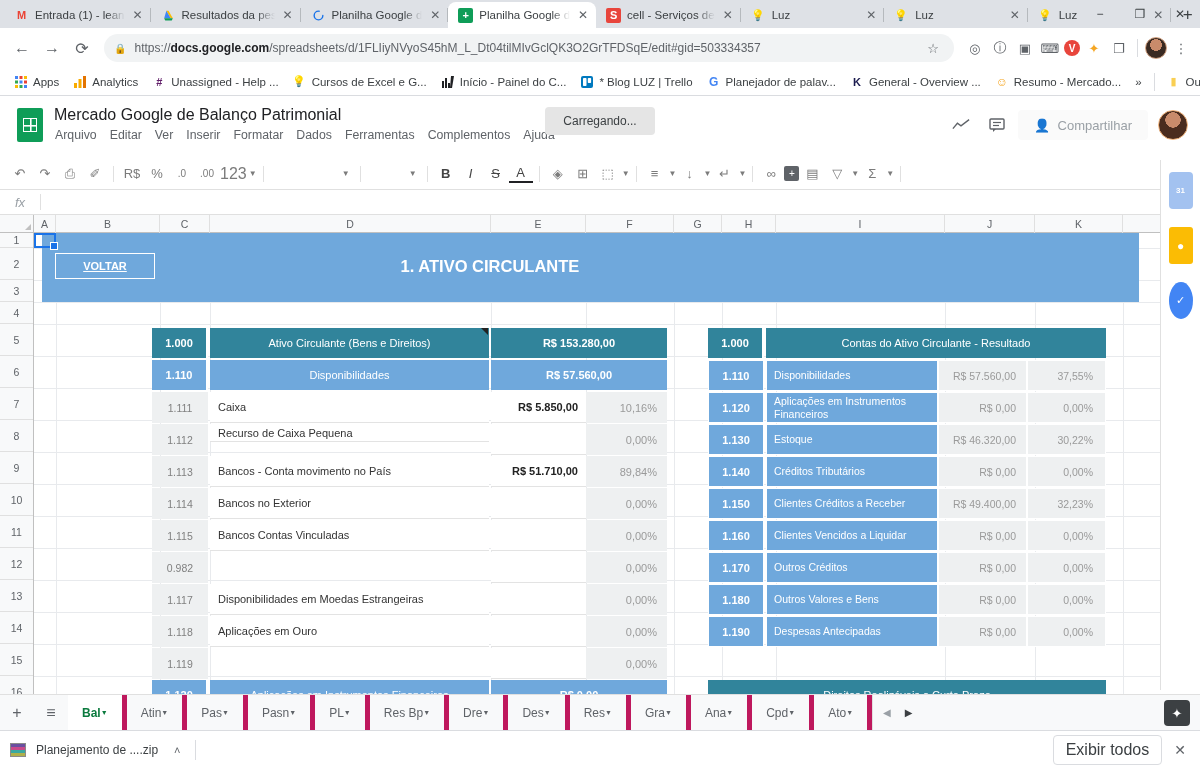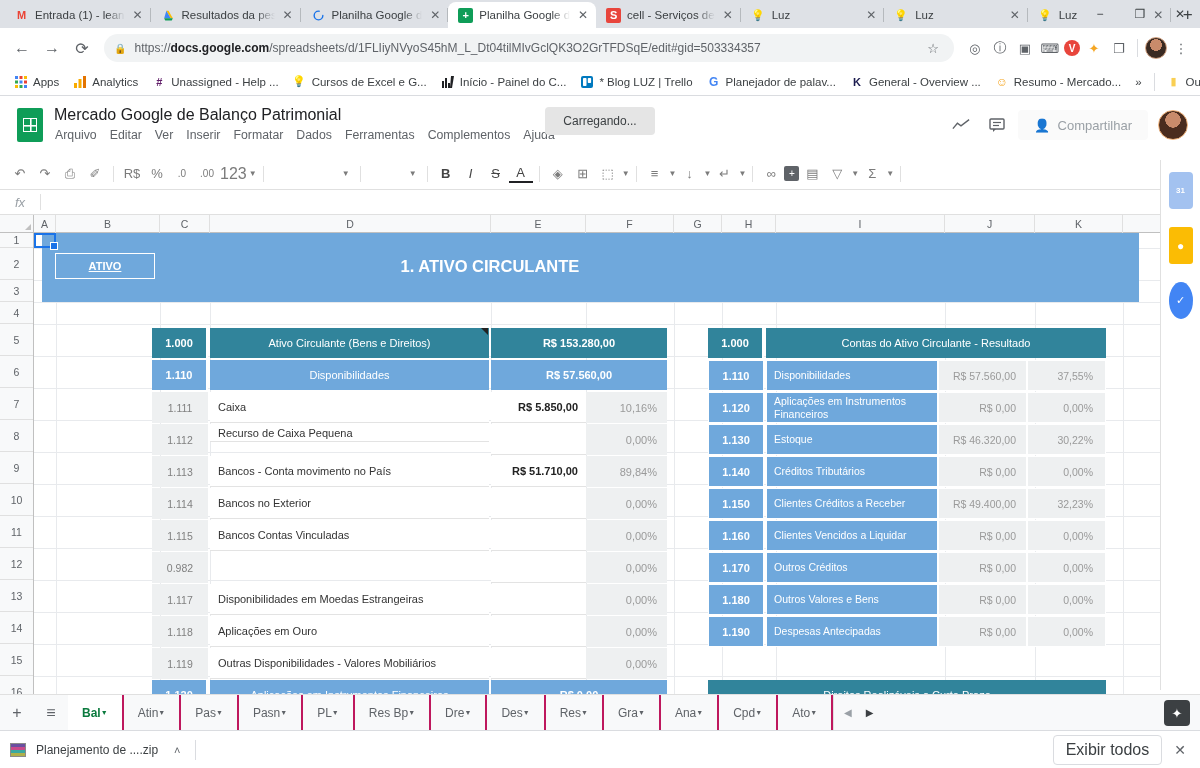--- a/index.html
+++ b/index.html
@@ -235,21 +235,21 @@
 
   
   .sheettabs {
     position: absolute; left: 0; right: 0; bottom: 38px; height: 36px;
     background: #f8f9fa; border-top: 1px solid #e0e0e0;
     display: flex; align-items: stretch;
   }
   .st-btn { width: 34px; display: flex; align-items: center; justify-content: center; color: #5f6368; font-size: 16px; }
   .st-tab {
     display: flex; align-items: center; gap: 0; padding: 0 14px;
-    font-size: 12px; color: #5f6368; border-right: 2px solid #be185d;
+    font-size: 12px; color: #5f6368; border-right: 5px solid #be185d;
   }
   .st-tab:first-of-type { border-left: 1px solid #e0e0e0; }
   .st-tab.active { background: #fff; color: #0b7a3e; font-weight: bold; }
   .st-tab .carat { font-size: 7px; }
   .st-nav { display: flex; align-items: center; padding-left: 10px; gap: 14px; color: #9aa0a6; font-size: 10px; border-left: 1px solid #e0e0e0; flex: 1 1 auto;}
   .st-explore {
     width: 26px; height: 26px; background: #3c4043; border-radius: 4px;
     color: #fff; display: flex; align-items: center; justify-content: center;
     font-size: 13px; margin: 5px 10px 5px auto;
   }
@@ -624,21 +624,21 @@
       <div class="gridline-h" style="top:347px"></div>
       <div class="gridline-h" style="top:379px"></div>
       <div class="gridline-h" style="top:411px"></div>
       <div class="gridline-h" style="top:443px"></div>
       <div class="gridline-h" style="top:475px"></div>
 
       <div class="abs banner" style="left:8px;top:0;width:1097px;height:69px;"></div>
       <div class="abs banner" style="left:126px;top:69px;width:979px;height:0px;"></div>
       <div class="abs" style="left:126px;top:24px;width:660px;text-align:center;color:#fff;font-weight:bold;font-size:16.5px;">1. ATIVO CIRCULANTE</div>
       <div class="voltar" style="left:21px;top:20px;width:100px;height:26px;">
-        <span>ATIVO</span>
+        <span>VOLTAR</span>
       </div>
 
       <div class="selbox" style="left:0px;top:0px;width:22px;height:15px;"></div>
 
       <div class="tc tc-code-teal" style="left:118px;top:95px;width:56px;height:30px;border-right:2px solid #fff;">1.000</div>
       <div class="tc tc-name-teal" style="left:176px;top:95px;width:279px;height:30px;">Ativo Circulante (Bens e Direitos)</div>
       <div class="tc tc-val-teal" style="left:457px;top:95px;width:176px;height:30px;">R$ 153.280,00</div>
       <div class="abs" style="left:447px;top:95px;width:0;height:0;border-top:7px solid #222;border-left:7px solid transparent;"></div>
 
       <div class="tc tc-code-blue" style="left:118px;top:127px;width:56px;height:30px;border-right:2px solid #fff;">1.110</div>
@@ -678,21 +678,20 @@
       <div class="tc tc-name-plain" style="left:176px;top:351px;width:279px;height:31px;">Disponibilidades em Moedas Estrangeiras</div>
       <div class="tc tc-val-plain" style="left:457px;top:351px;width:95px;height:31px;"></div>
       <div class="tc tc-pct-plain" style="left:552px;top:351px;width:81px;height:31px;">0,00%</div>
 
       <div class="tc tc-code-plain" style="left:118px;top:383px;width:56px;height:31px;">1.118</div>
       <div class="tc tc-name-plain" style="left:176px;top:383px;width:279px;height:31px;">Aplicações em Ouro</div>
       <div class="tc tc-val-plain" style="left:457px;top:383px;width:95px;height:31px;"></div>
       <div class="tc tc-pct-plain" style="left:552px;top:383px;width:81px;height:31px;">0,00%</div>
 
       <div class="tc tc-code-plain" style="left:118px;top:415px;width:56px;height:31px;">1.119</div>
-      <div class="tc tc-name-plain" style="left:176px;top:415px;width:279px;height:31px;">Outras Disponibilidades - Valores Mobiliários</div>
       <div class="tc tc-val-plain" style="left:457px;top:415px;width:95px;height:31px;"></div>
       <div class="tc tc-pct-plain" style="left:552px;top:415px;width:81px;height:31px;">0,00%</div>
 
       <div class="tc tc-code-blue" style="left:118px;top:447px;width:56px;height:30px;border-right:2px solid #fff;">1.120</div>
       <div class="tc tc-name-blue" style="left:176px;top:447px;width:279px;height:30px;">Aplicações em Instrumentos Financeiros</div>
       <div class="tc tc-val-blue" style="left:457px;top:447px;width:176px;height:30px;">R$ 0,00</div>
 
       <div class="tc tc-code-teal" style="left:674px;top:95px;width:56px;height:30px;border-right:2px solid #fff;">1.000</div>
       <div class="tc tc-name-teal" style="left:732px;top:95px;width:340px;height:30px;">Contas do Ativo Circulante - Resultado</div>
 

